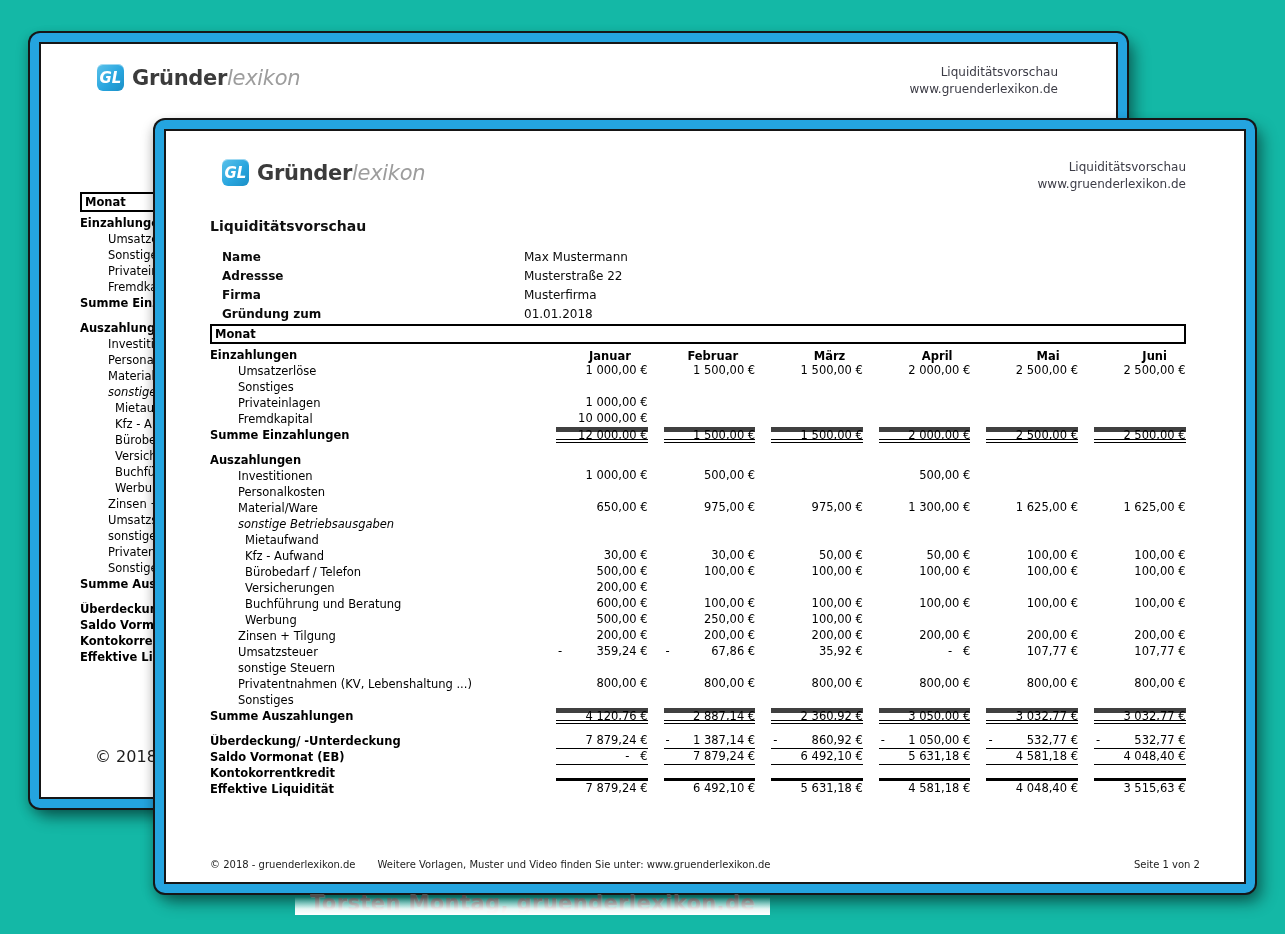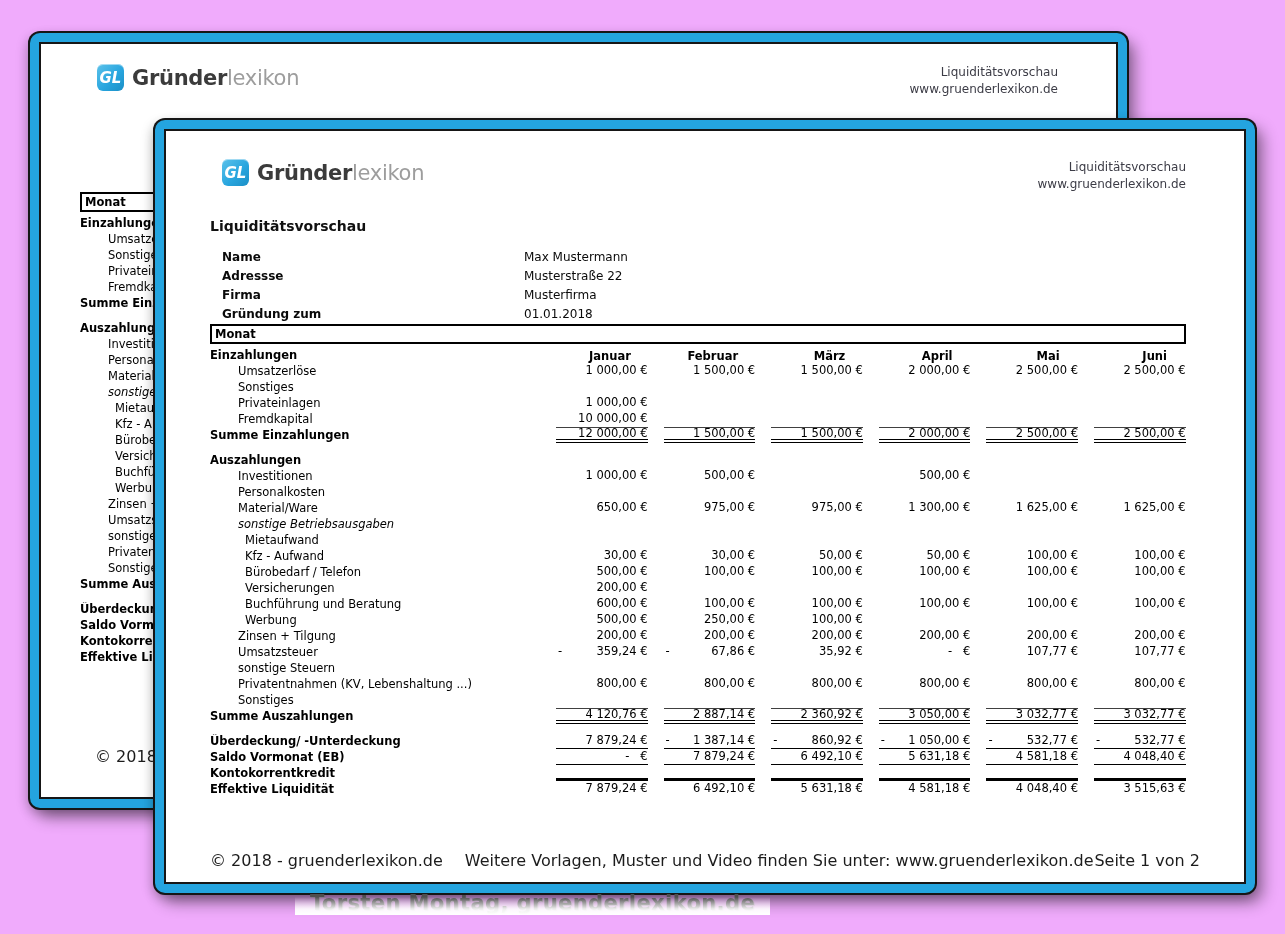--- a/index.html
+++ b/index.html
@@ -1,18 +1,18 @@
 <!DOCTYPE html>
 <html><head>
 <meta charset="utf-8">
 <style>
   * { margin:0; padding:0; box-sizing:border-box; }
   html,body { width:1285px; height:934px; background:#ffffff; overflow:hidden;
     font-family:"DejaVu Sans","Liberation Sans",sans-serif; }
-  #canvas { position:relative; width:1285px; height:934px; background:#f0abfc; }
+  #canvas { position:relative; width:1285px; height:934px; background:#14b8a6; }
 
   
   .page { position:absolute; background:#24a4df; border-radius:10px; padding:9px;
     box-shadow:0 0 0 2px #161616, 7px 9px 16px rgba(0,0,0,.45), -3px 4px 12px rgba(0,0,0,.22); }
   .page-inner { position:relative; width:100%; height:100%; background:#fff;
     border:2px solid #161616; overflow:hidden; }
   #back-page  { left:30px;  top:33px;  width:1097px; height:775px; z-index:1; }
   #front-page { left:155px; top:120px; width:1100px; height:773px; z-index:2; }
 
   
@@ -20,21 +20,21 @@
     padding:28px 58px 0 56px; }
   #back-page .phead { padding-top:20px; }
   .logo { display:flex; align-items:center; gap:8px; }
   .logo-badge { width:27px; height:27px; border-radius:6px; color:#fff;
     background:linear-gradient(135deg,#5cc2ea 0%,#29a6df 55%,#1b8fc6 100%);
     font-weight:bold; font-size:15px; font-style:italic;
     display:flex; align-items:center; justify-content:center;
     box-shadow:inset 0 1px 0 rgba(255,255,255,.5); }
   .logo-text { font-size:21px; letter-spacing:-.3px; white-space:nowrap; }
   .logo-text .lb { font-weight:bold; color:#3b3b3b; }
-  .logo-text .ll { font-weight:normal; color:#9d9d9d; }
+  .logo-text .ll { font-weight:normal; color:#9d9d9d;font-style:italic; }
   .doc-id { text-align:right; font-size:12px; line-height:1.45; color:#3c3c46; }
 
   
   .fp-title { margin:24px 0 0 44px; font-size:14px; font-weight:bold; color:#111; }
   .fp-info { margin:14px 0 0 44px; }
   .irow { display:flex; height:19px; align-items:center; font-size:12px; color:#0a0a0a;margin-left:12px; }
   .ilabel { width:302px; font-weight:bold; }
   .ival { }
 
   
@@ -42,31 +42,31 @@
   #bp-table { position:absolute; top:148px; left:39px; width:976px; margin:0; }
   .trow { display:flex; height:16px; align-items:center; }
   .trow.sp { height:9px; }
   .tlabel { width:330px; font-size:11.5px; color:#000; white-space:nowrap; overflow:hidden; }
   .tlabel.b { font-weight:bold; }
   .ind1 { padding-left:28px; } .ind2 { padding-left:35px; } .it { font-style:italic; }
   .tcell { width:107.6px; height:100%; display:flex; align-items:center; }
   .cl { flex:1; margin-left:16px; height:100%; display:flex; align-items:center;
     justify-content:flex-end; font-size:11.5px; color:#000; padding-bottom:1px; }
   .cl .minus { margin-right:auto; padding-left:2px; }
-  .cl.ln-sum { border-top:1px solid #404040; border-bottom:4px double #000;text-align:center; }
+  .cl.ln-sum { border-top:5px solid #404040; border-bottom:4px double #000;text-align:center; }
   .cl.ln-u   { border-bottom:1px solid #000; }
   .cl.ln-t   { border-bottom:3px solid #000; }
   .monat { border:2px solid #000; height:20px; margin-bottom:3px; }
   .monat .tlabel { padding-left:3px; font-weight:bold; }
   .mh { justify-content:flex-end; padding-right:17px; font-weight:bold; font-size:11.5px;
     display:flex; align-items:center; width:107.6px;margin-top:44px; }
 
   
   .pfoot { position:absolute; left:44px; right:44px; bottom:12px; display:flex;
-    align-items:center; font-size:16px; color:#1c1c1c; }
+    align-items:center; font-size:10px; color:#1c1c1c; }
   .pfoot .mid { margin-left:22px; }
   .pfoot .pageno { margin-left:auto; }
   .bp-foot { position:absolute; top:703px; left:54px; font-size:16px; color:#1c1c1c;
     white-space:nowrap; }
 
   
   #caption { position:absolute; left:295px; top:891px; width:475px; height:24px;
     overflow:hidden; z-index:3; text-align:center; }
   #caption .cap-text { font-size:21px; font-weight:bold; color:#4e4e4e;
     letter-spacing:.4px; text-shadow:1px 1px 1px rgba(120,120,120,.6); white-space:nowrap; }

